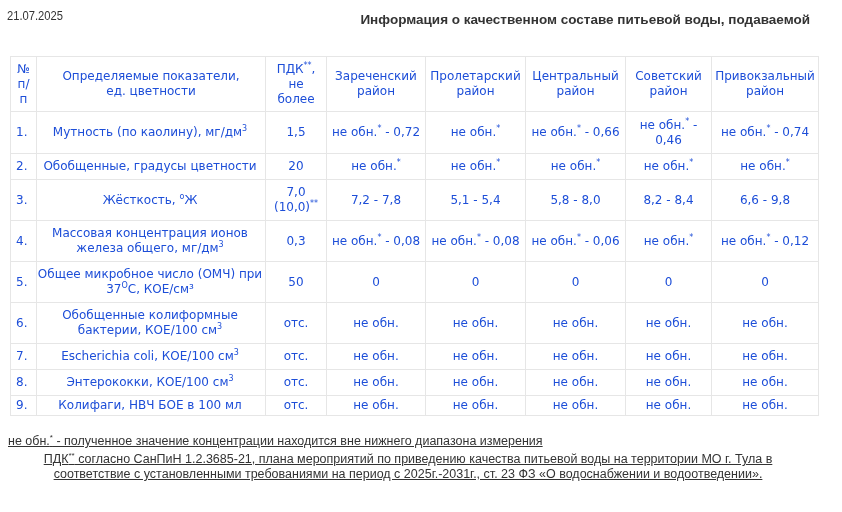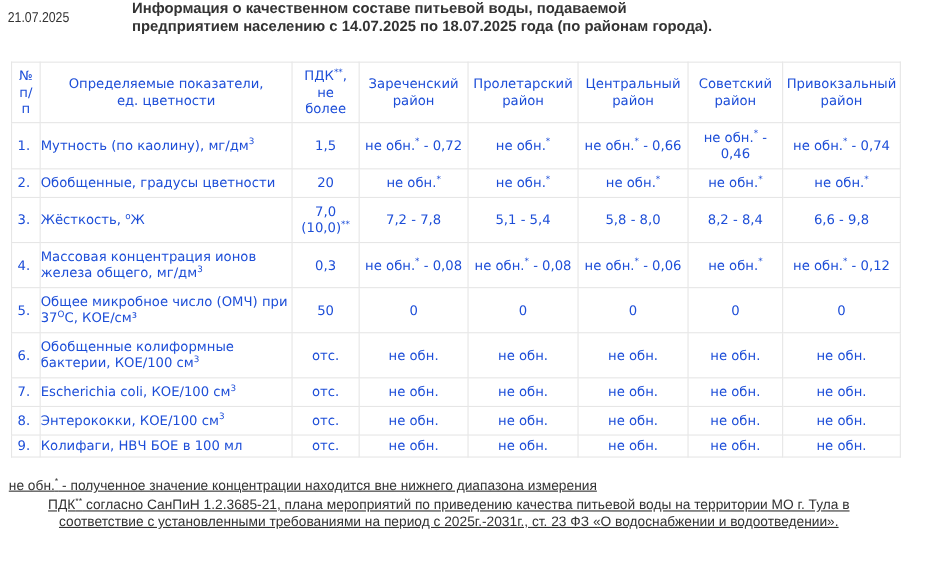--- a/index.html
+++ b/index.html
@@ -21,23 +21,23 @@
       top: 8px;
       font-family: "Liberation Sans", sans-serif;
       font-size: 13px;
       color: #333333;
       transform: scaleX(0.86);
       transform-origin: left top;
     }
     .title {
       position: absolute;
       left: 120px;
-      top: 0;
+      top: 12px;
       width: 690px;
-      text-align: left;
+      text-align: right;
       font-family: "Liberation Sans", sans-serif;
       font-weight: bold;
       font-size: 13.5px;
       line-height: 16px;
       color: #333333;
     }
     .title span { display: block; }
     table.data {
       position: absolute;
       left: 10px;
@@ -52,21 +52,21 @@
       text-align: center;
       vertical-align: middle;
       font-weight: normal;
       line-height: 15px;
     }
     table.data td.num {
       text-align: left;
       padding-left: 5px;
     }
     table.data td.name {
-      text-align: left;
+      text-align: center;
       padding-left: 0;
     }
     table.data th.name-h {
       text-align: center;
     }
     sup { font-size: 8px; line-height: 0; vertical-align: super; }
     .note {
       position: absolute;
       left: 8px;
       font-family: "Liberation Sans", sans-serif;
@@ -79,21 +79,20 @@
     .note1 { top: 434px; }
     .note2 { top: 452px; text-align: center; }
   </style>
 </head>
 <body>
 
 <div class="date">21.07.2025</div>
 
 <div class="title">
   <span>Информация о качественном составе питьевой воды, подаваемой</span>
-  <span>предприятием населению с 14.07.2025 по 18.07.2025 года (по районам города).</span>
 </div>
 
 <table class="data">
   <colgroup>
     <col style="width:26px">
     <col style="width:229px">
     <col style="width:61px">
     <col style="width:99px">
     <col style="width:100px">
     <col style="width:100px">

